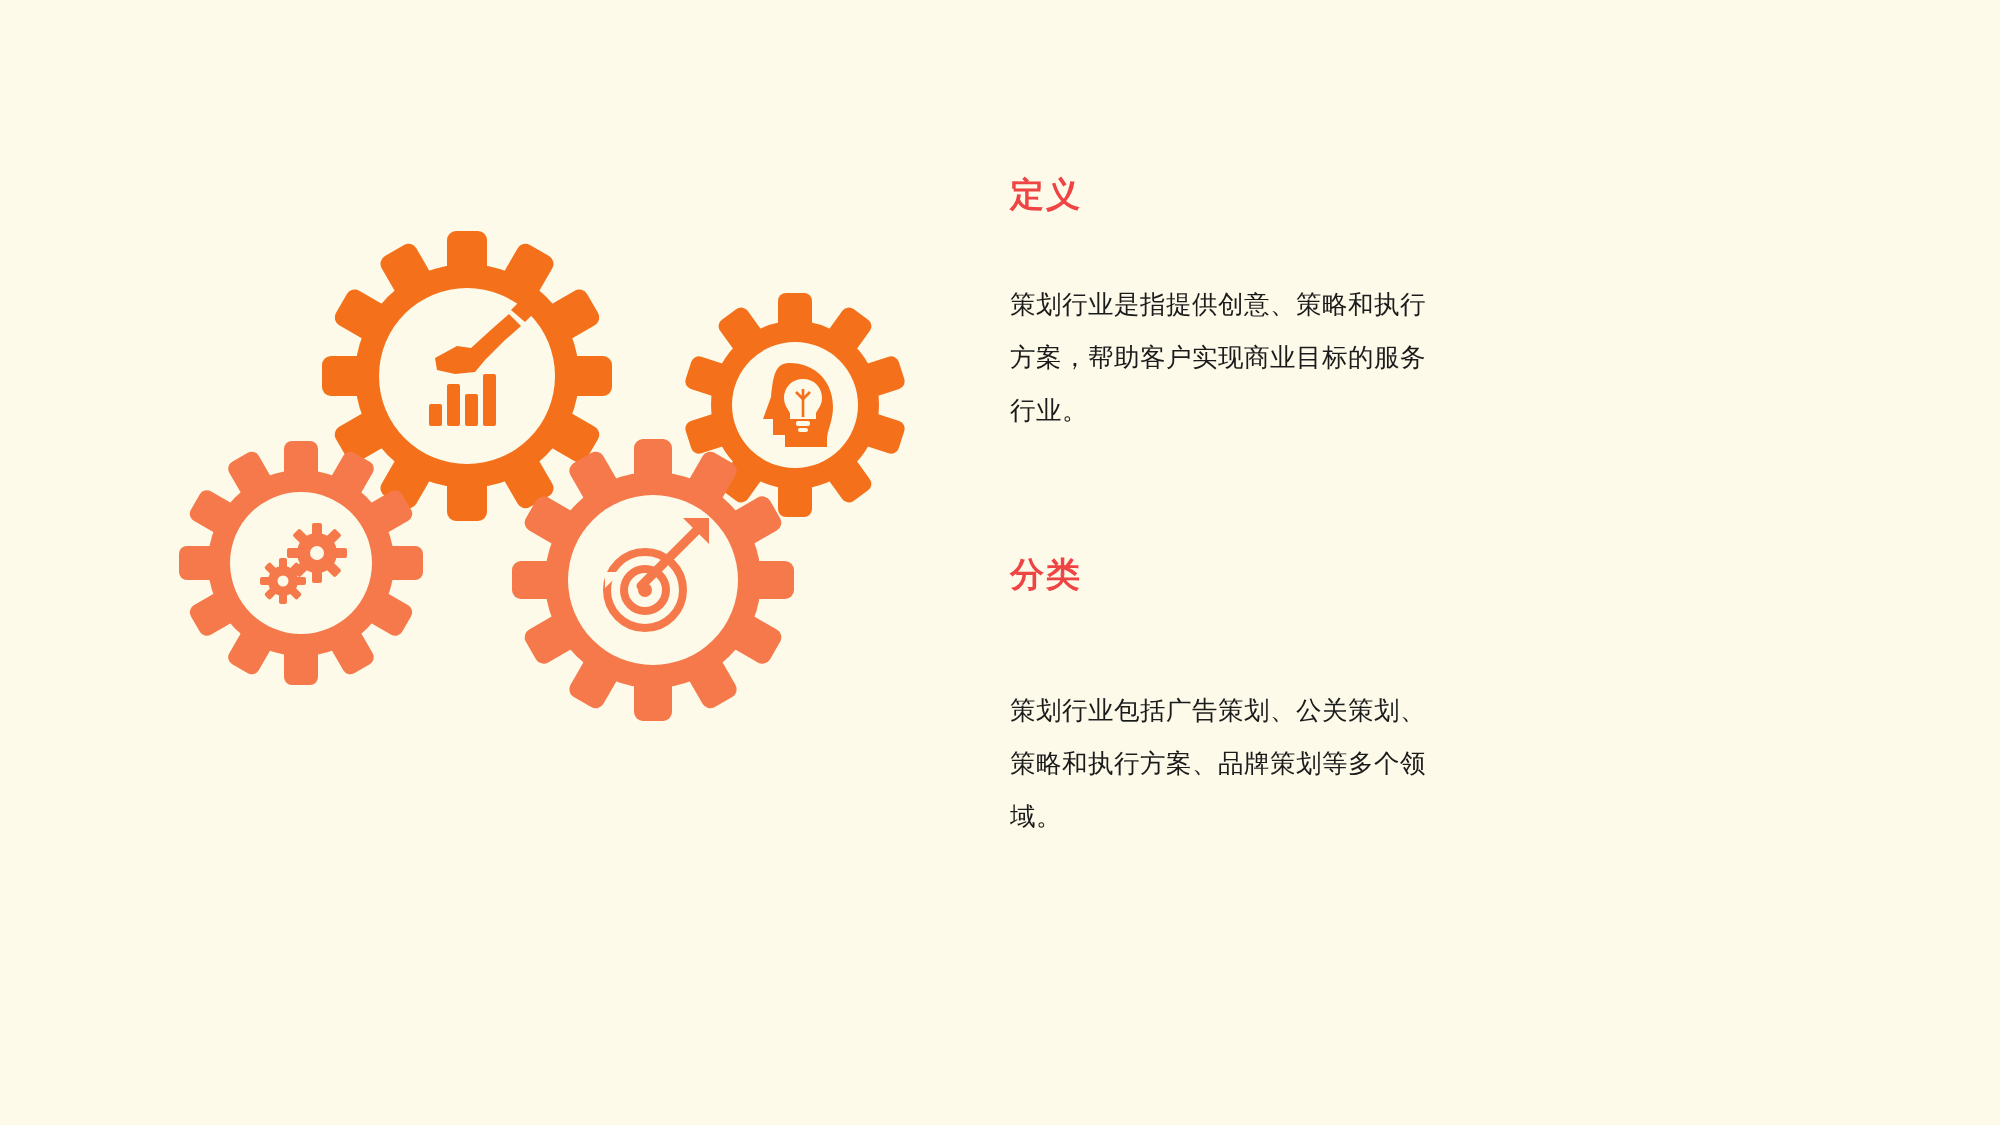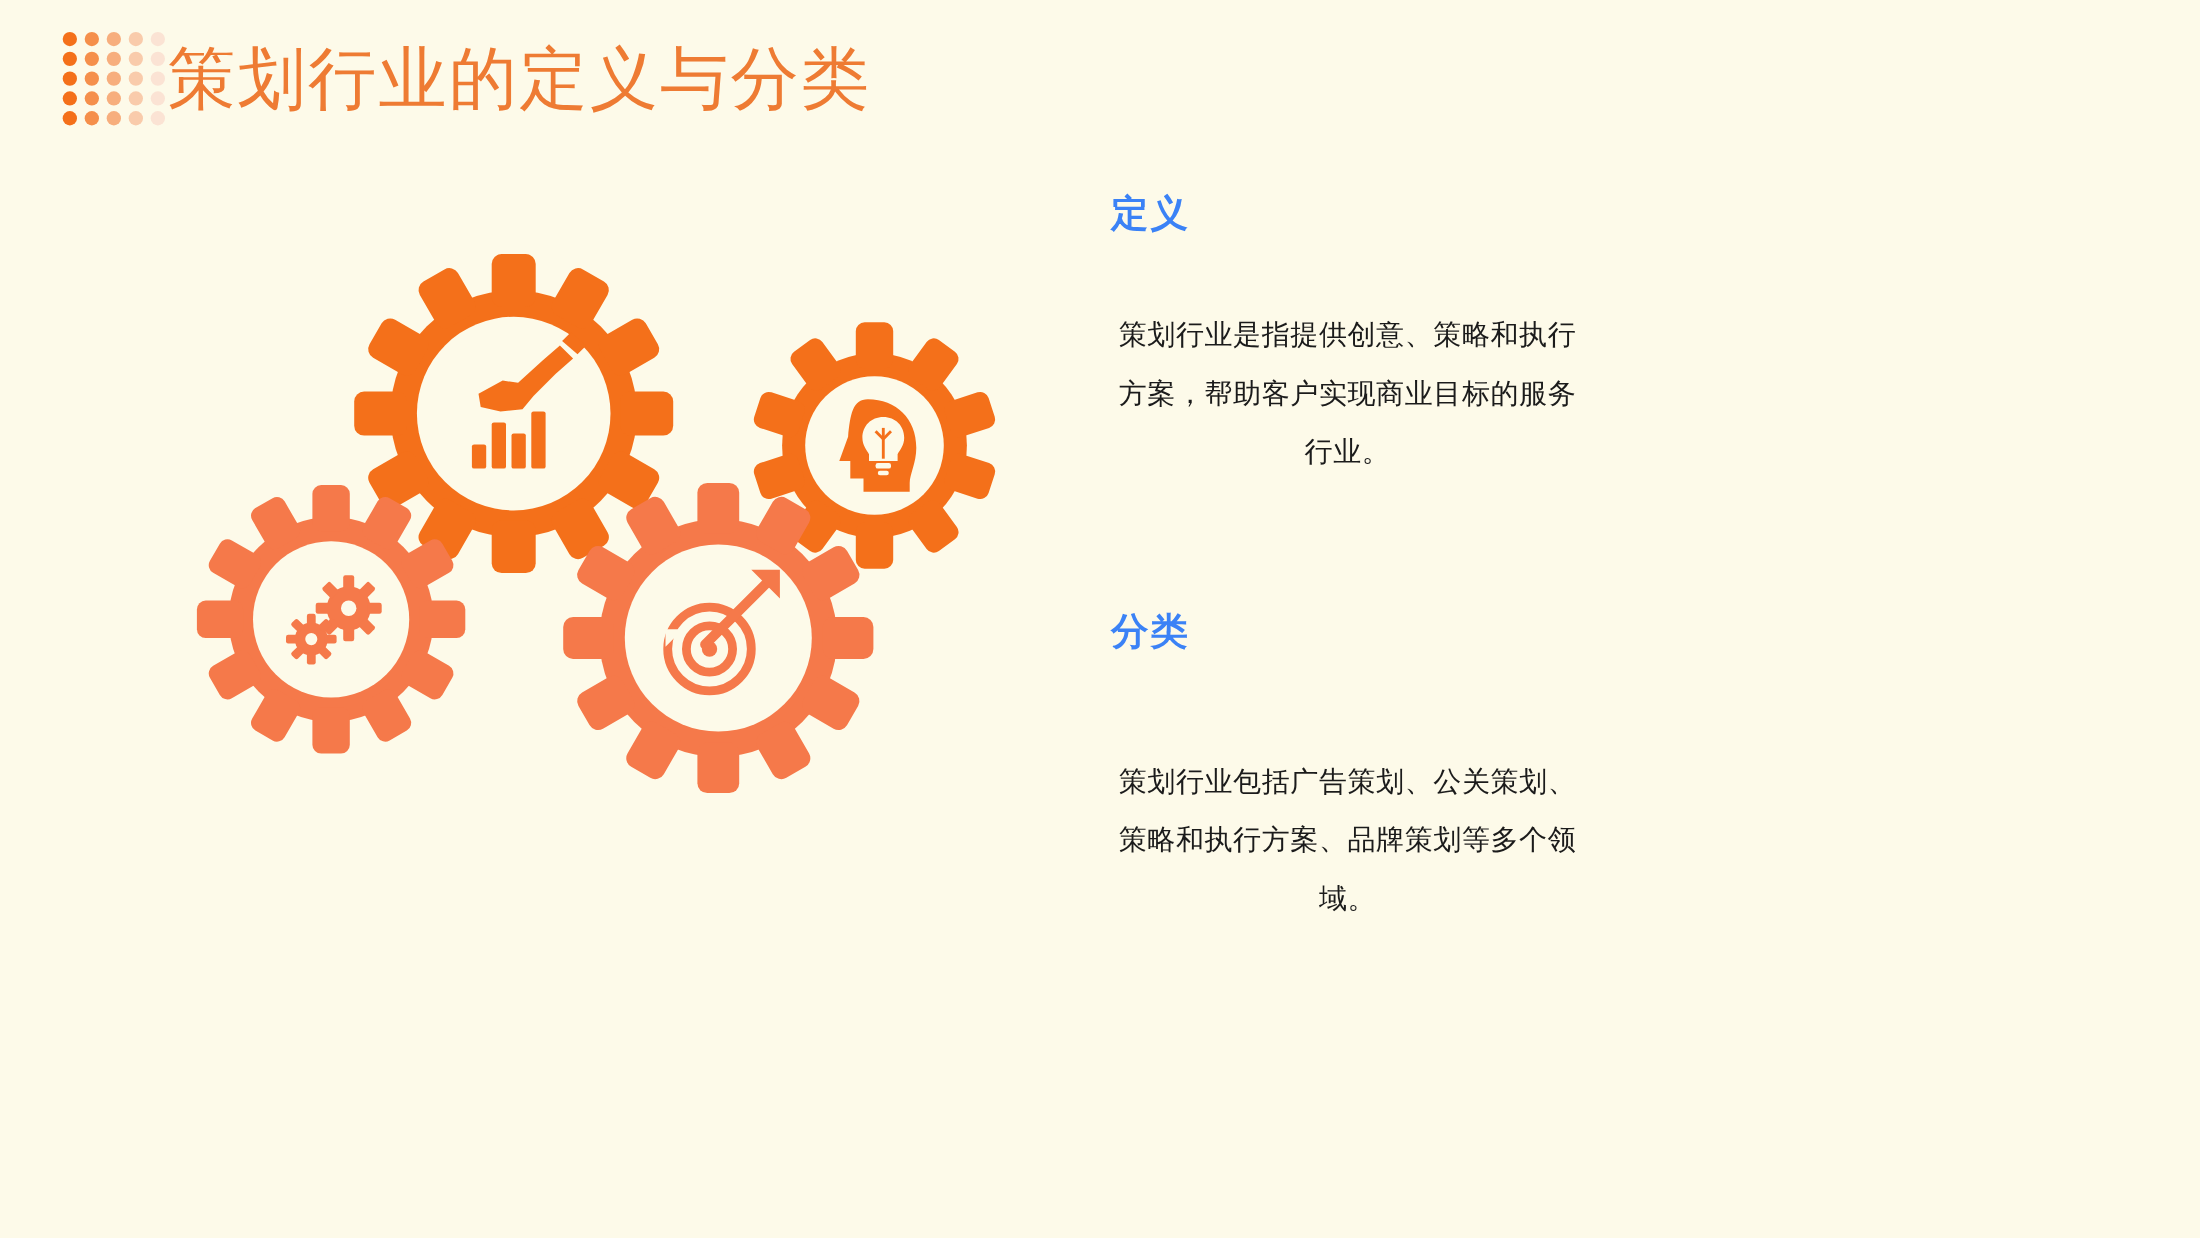--- a/index.html
+++ b/index.html
@@ -31,72 +31,36 @@
   }
 
   
   .gears{position:absolute;left:150px;top:210px;width:830px;height:520px;}
   .gear{position:absolute;}
   .gear svg{display:block;overflow:visible;}
 
   
   .content{position:absolute;left:1010px;top:175px;width:560px;}
   .sec-head{
-    color:#3b82f6;font-size:34px;font-weight:bold;
+    color:#ef4444;font-size:34px;font-weight:bold;
     letter-spacing:2px;line-height:1.2;
   }
   .sec-body{
     color:#1B1B1B;font-size:25.5px;line-height:2.08;
-    letter-spacing:.5px;width:430px;text-align:center;
+    letter-spacing:.5px;width:430px;
   }
   .gap-a{height:62px;}
   .gap-b{height:118px;}
   .gap-c{height:88px;}
 </style>
 </head>
 <body>
 
 <div class="slide">
 
-  <div class="header">
-
-    <div class="dotgrid">
-      <i class="c0"></i>
-      <i class="c1"></i>
-      <i class="c2"></i>
-      <i class="c3"></i>
-      <i class="c4"></i>
-
-      <i class="c0"></i>
-      <i class="c1"></i>
-      <i class="c2"></i>
-      <i class="c3"></i>
-      <i class="c4"></i>
-
-      <i class="c0"></i>
-      <i class="c1"></i>
-      <i class="c2"></i>
-      <i class="c3"></i>
-      <i class="c4"></i>
-
-      <i class="c0"></i>
-      <i class="c1"></i>
-      <i class="c2"></i>
-      <i class="c3"></i>
-      <i class="c4"></i>
-
-      <i class="c0"></i>
-      <i class="c1"></i>
-      <i class="c2"></i>
-      <i class="c3"></i>
-      <i class="c4"></i>
-    </div>
-
-    <div class="page-title">策划行业的定义与分类</div>
-  </div>
 
   <div class="gears">
 
     <div class="gear" style="left:167px;top:16px;">
       <svg width="300" height="300" viewBox="-150 -150 300 300">
         <g fill="#F4701A">
           <circle cx="0" cy="0" r="112"></circle>
           <g>
             <rect x="-20" y="-145" width="40" height="48" rx="9"></rect>
             <g transform="rotate(30)">

